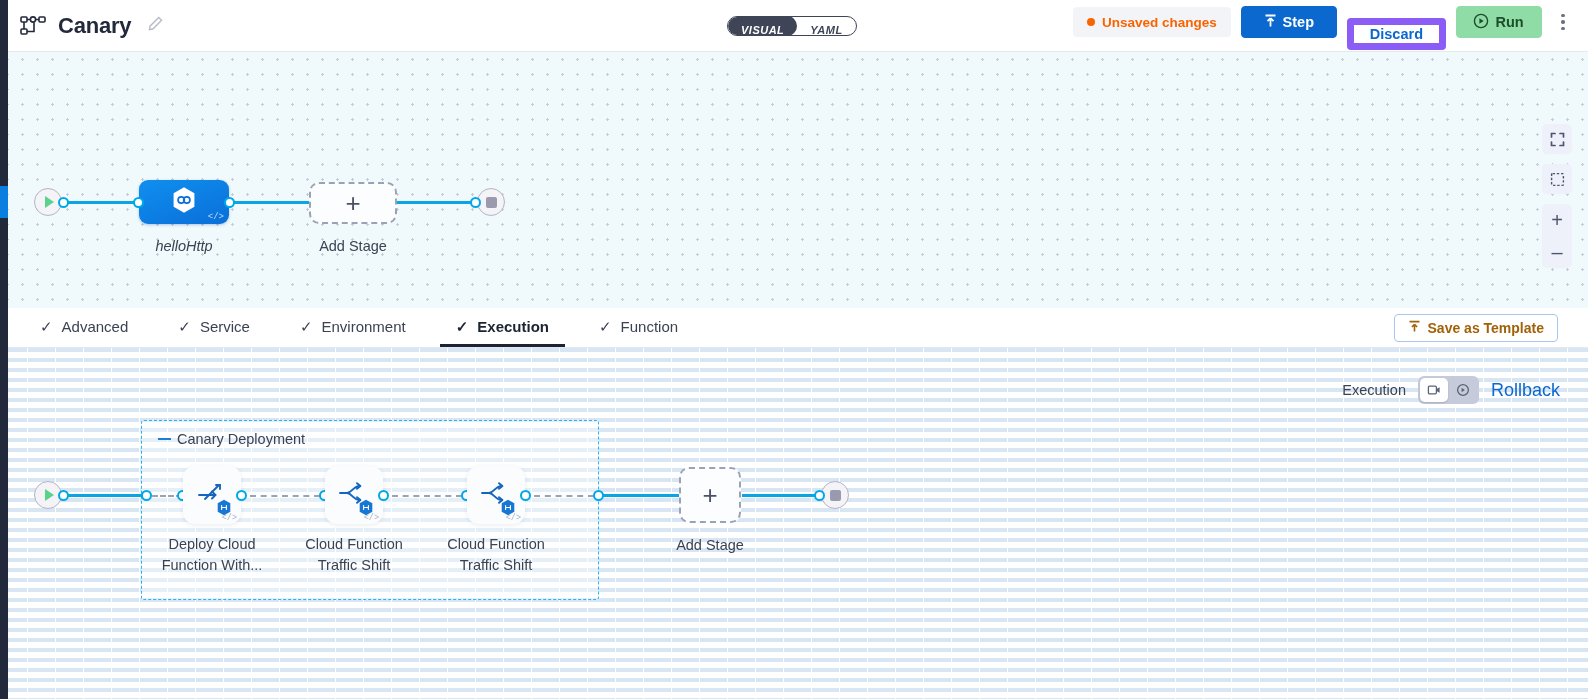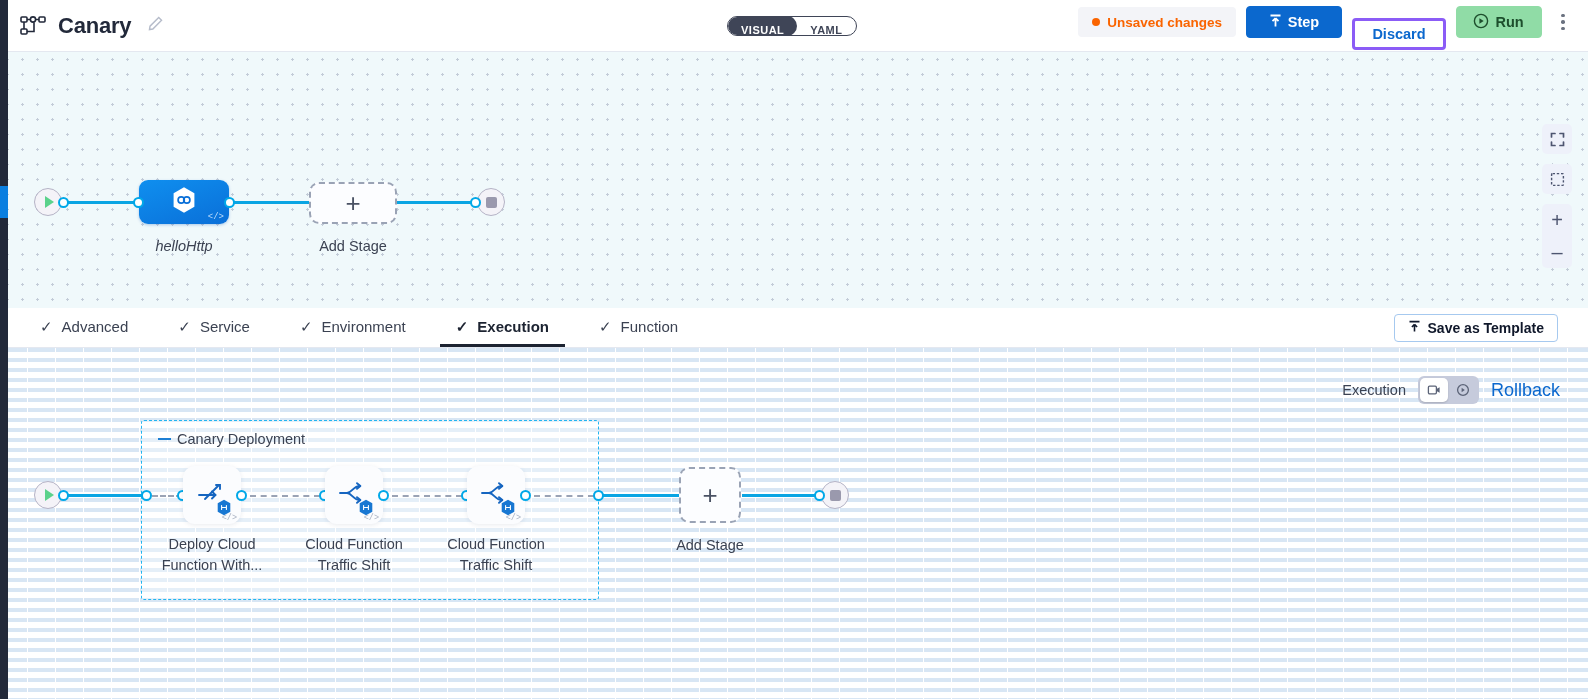--- a/index.html
+++ b/index.html
@@ -35,42 +35,42 @@
 
   .seg-toggle {
     position: absolute; left: 727px; top: 16px;
     display: flex; align-items: center;
     border: 1px solid #3f4557; border-radius: 11px; height: 20px;
     background: #fff; overflow: hidden;
   }
   .seg-item {
     font-size: 11px; font-weight: bold; letter-spacing: 0.5px;
     padding: 4px 13px; height: 20px; line-height: 20px;
-    color: #3f4557; background: transparent; border-radius: 11px;
+    color: #3f4557; background: transparent; border-radius: 11px; font-style: italic;
   }
   .seg-item.active { background: #3f4557; color: #ffffff; }
 
   .hdr-right {
     position: absolute; right: 14px; top: 0; height: 44px;
     display: flex; align-items: center; gap: 10px;
   }
   .unsaved-chip {
     display: flex; align-items: center; gap: 7px;
     background: #f3f4f8; border-radius: 4px;
     height: 30px; padding: 0 14px;
     font-size: 13.5px; font-weight: bold; color: #fa6400;
   }
   .dot-orange { width: 8px; height: 8px; border-radius: 50%; background: #fa6400; }
   .btn {
     height: 32px; border-radius: 4px; font-size: 14.5px; font-weight: bold;
     display: flex; align-items: center; justify-content: center; gap: 6px;
     padding: 0 16px; cursor: pointer; white-space: nowrap;
   }
   .btn-save { background: #0b68ce; color: #fff; border: 1px solid #0b68ce; min-width: 96px; }
-  .btn-discard { background: #fff; color: #0b68ce; border: 3px solid #8b5cf6; min-width: 94px; margin-top: 24px; }
+  .btn-discard { background: #fff; color: #0b68ce; border: 7px solid #8b5cf6; min-width: 94px; margin-top: 24px; }
   .btn-run { background: #90dca6; color: #1d4e2c; border: 1px solid #90dca6; min-width: 86px; padding-left: 15px; }
   .kebab {
     width: 22px; height: 32px; display: flex; flex-direction: column;
     align-items: center; justify-content: center; gap: 3px; cursor: pointer;
   }
   .kebab i { width: 3.5px; height: 3.5px; border-radius: 50%; background: #6b7280; display: block; }
 
   
   .canvas-top {
     position: absolute; left: 0; top: 52px; width: 1588px; height: 256px;
@@ -95,21 +95,21 @@
   }
   .tab.active { font-weight: bold; color: #1c2331; border-bottom-color: #1c2331; }
   .tab .check { font-size: 15px; color: #3b4252; line-height: 1; }
   .tab.active .check { color: #1c2331; }
 
   .save-template {
     position: absolute; right: 30px; top: 6px;
     display: flex; align-items: center; gap: 7px;
     height: 28px; padding: 0 13px;
     border: 1px solid #a6c9ef; border-radius: 4px; background: #fff;
-    color: #0f172a; font-size: 14px; font-weight: bold; cursor: pointer;
+    color: #a16207; font-size: 14px; font-weight: bold; cursor: pointer;
   }
   .save-template svg { width: 13px; height: 13px; }
 
   
   .canvas-bottom {
     position: absolute; left: 0; top: 348px; width: 1588px; height: 351px;
     background-color: #ffffff;
     background-image: repeating-linear-gradient(
       to bottom, #d8e6f4 0px, #d8e6f4 4px, transparent 4px, transparent 10px);
     background-size: 28px 10px;

